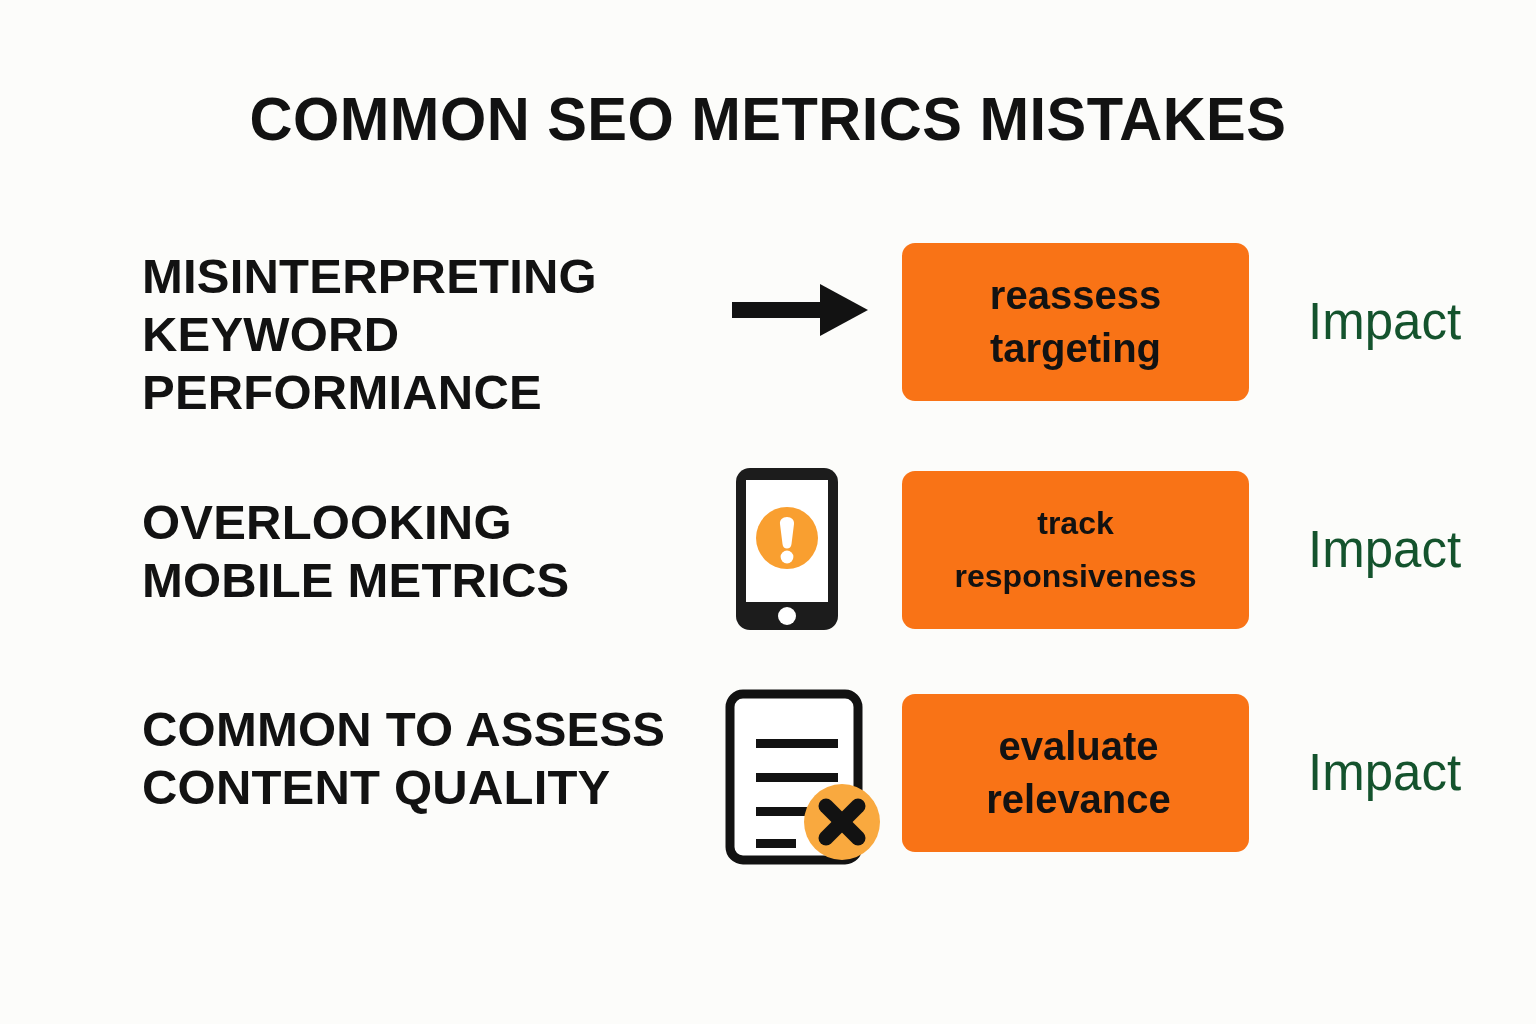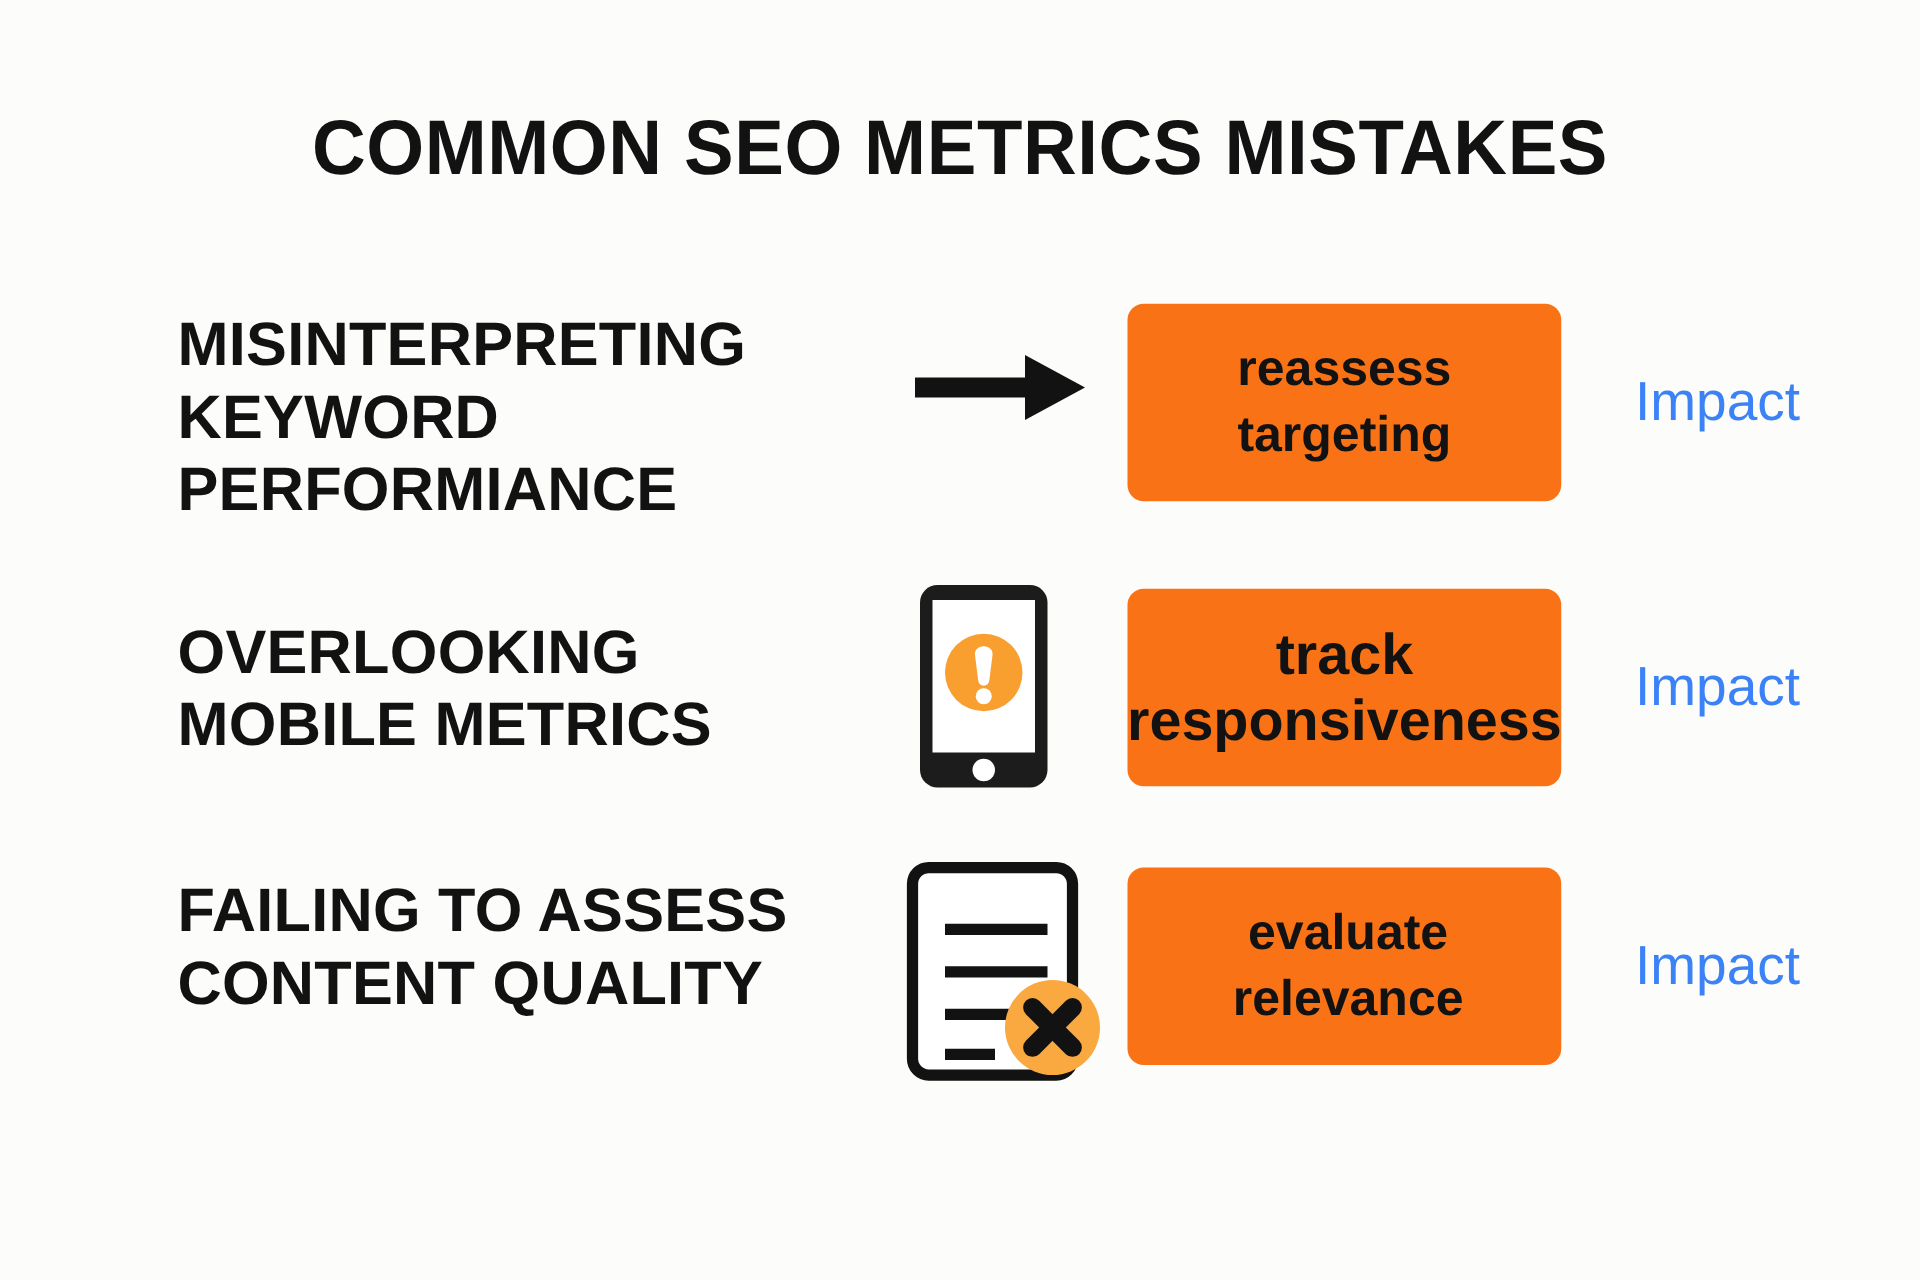--- a/index.html
+++ b/index.html
@@ -116,30 +116,30 @@
   .row-3 .action-box { top: 8px; padding-left: 12px; }
 
   .action-text {
     font-weight: 700;
     font-size: 40px;
     line-height: 53px;
     color: #121212;
     text-align: center;
     white-space: pre-line;
   }
-  .action-text.wide { font-size: 46px; }
+  .action-text.wide { font-size: 32px; }
 
   
   .impact-label {
     position: absolute;
     left: 1308px;
     font-weight: 400;
-    font-size: 44px;
+    font-size: 51px;
     line-height: 44px;
-    color: #3b82f6;
+    color: #14532d;
     white-space: nowrap;
   }
   .row-1 .impact-label { top: 67px; }
   .row-2 .impact-label { top: 65px; }
   .row-3 .impact-label { top: 65px; }
 </style>
 </head>
 <body>
 
 <div class="canvas">
@@ -196,21 +196,21 @@
     <div class="action-box">
       <span class="action-text wide">track
 responsiveness</span>
     </div>
 
     <div class="impact-label">Impact</div>
   </div>
 
   <div class="row row-3">
 
-    <div class="mistake-label">FAILING TO ASSESS
+    <div class="mistake-label">COMMON TO ASSESS
 CONTENT QUALITY</div>
 
     <div class="icon-slot">
       <span class="doc-icon">
         <svg width="160" height="180" viewBox="0 0 160 180">
 
           <rect x="10" y="5" width="128" height="166" rx="13" ry="13" fill="#ffffff" stroke="#121212" stroke-width="9"></rect>
 
           <rect x="36" y="50" width="82" height="9" fill="#121212"></rect>
           <rect x="36" y="84" width="82" height="9" fill="#121212"></rect>

